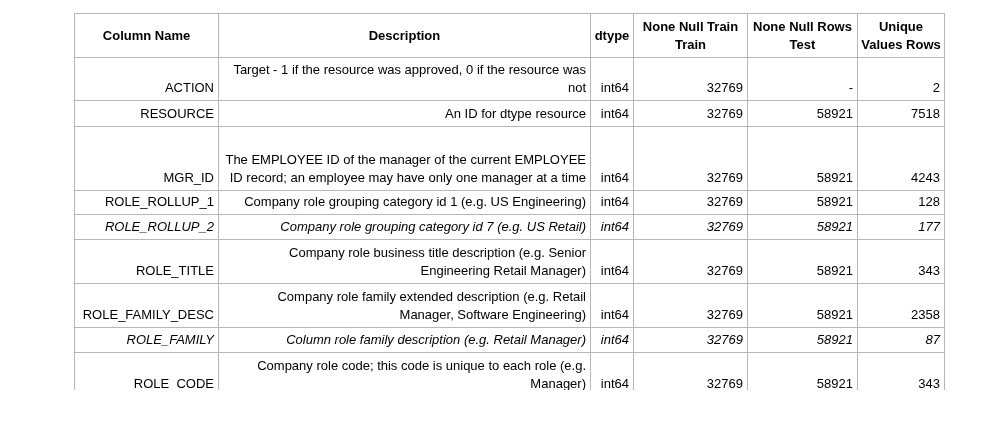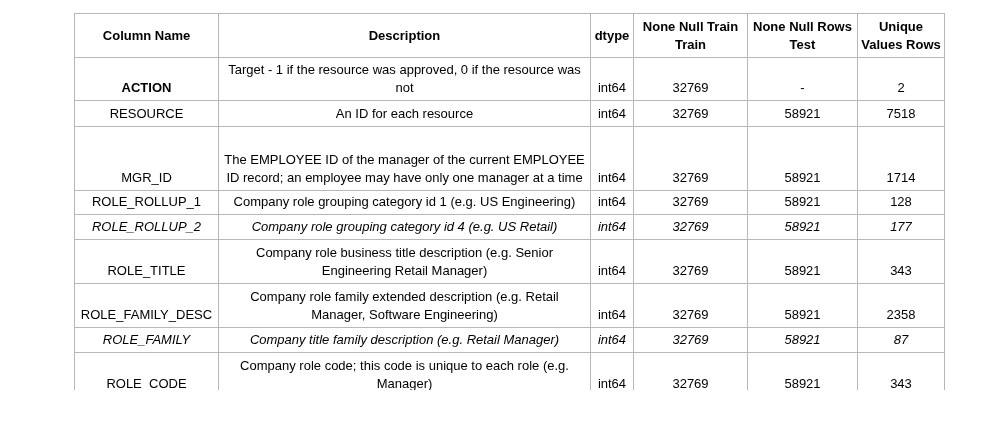--- a/index.html
+++ b/index.html
@@ -34,25 +34,25 @@
     overflow: hidden;
   }
   table.data-dict th {
     font-weight: bold;
     text-align: center;
     vertical-align: middle;
     padding: 2px 3px;
   }
   table.data-dict td {
     vertical-align: bottom;
-    text-align: center;
+    text-align: right;
     padding: 2px 4px 3px 4px;
   }
   td.center { text-align: center; }
-  td.bold   { font-weight: bold; }
+  td.bold   { font-weight: normal; }
   tr.hdr { height: 44px; }
   tr.h43 { height: 43px; }
   tr.h44 { height: 44px; }
   tr.h26 { height: 26px; margin-top: 36px; }
   tr.h64 { height: 64px; }
   tr.h24 { height: 24px; }
   tr.h25 { height: 25px; font-style: italic; }
 </style>
 </head>
 <body>
@@ -81,45 +81,45 @@
       <tr class="h43">
         <td class="bold">ACTION</td>
         <td>Target - 1 if the resource was approved, 0 if the resource was not</td>
         <td>int64</td>
         <td>32769</td>
         <td class="center">-</td>
         <td class="center">2</td>
       </tr>
       <tr class="h26">
         <td>RESOURCE</td>
-        <td>An ID for each resource</td>
+        <td>An ID for dtype resource</td>
         <td>int64</td>
         <td>32769</td>
         <td>58921</td>
         <td>7518</td>
       </tr>
       <tr class="h64">
         <td>MGR_ID</td>
         <td>The EMPLOYEE ID of the manager of the current EMPLOYEE ID record; an employee may have only one manager at a time</td>
         <td>int64</td>
         <td>32769</td>
         <td>58921</td>
-        <td>1714</td>
+        <td>4243</td>
       </tr>
       <tr class="h24">
         <td>ROLE_ROLLUP_1</td>
         <td>Company role grouping category id 1 (e.g. US Engineering)</td>
         <td>int64</td>
         <td>32769</td>
         <td>58921</td>
         <td>128</td>
       </tr>
       <tr class="h25">
         <td>ROLE_ROLLUP_2</td>
-        <td>Company role grouping category id 4 (e.g. US Retail)</td>
+        <td>Company role grouping category id 7 (e.g. US Retail)</td>
         <td>int64</td>
         <td>32769</td>
         <td>58921</td>
         <td>177</td>
       </tr>
       <tr class="h44">
         <td>ROLE_TITLE</td>
         <td>Company role business title description (e.g. Senior Engineering Retail Manager)</td>
         <td>int64</td>
         <td>32769</td>
@@ -129,21 +129,21 @@
       <tr class="h44">
         <td>ROLE_FAMILY_DESC</td>
         <td>Company role family extended description (e.g. Retail Manager, Software Engineering)</td>
         <td>int64</td>
         <td>32769</td>
         <td>58921</td>
         <td>2358</td>
       </tr>
       <tr class="h25">
         <td>ROLE_FAMILY</td>
-        <td>Company title family description (e.g. Retail Manager)</td>
+        <td>Column role family description (e.g. Retail Manager)</td>
         <td>int64</td>
         <td>32769</td>
         <td>58921</td>
         <td>87</td>
       </tr>
       <tr class="h44">
         <td>ROLE_CODE</td>
         <td>Company role code; this code is unique to each role (e.g. Manager)</td>
         <td>int64</td>
         <td>32769</td>

